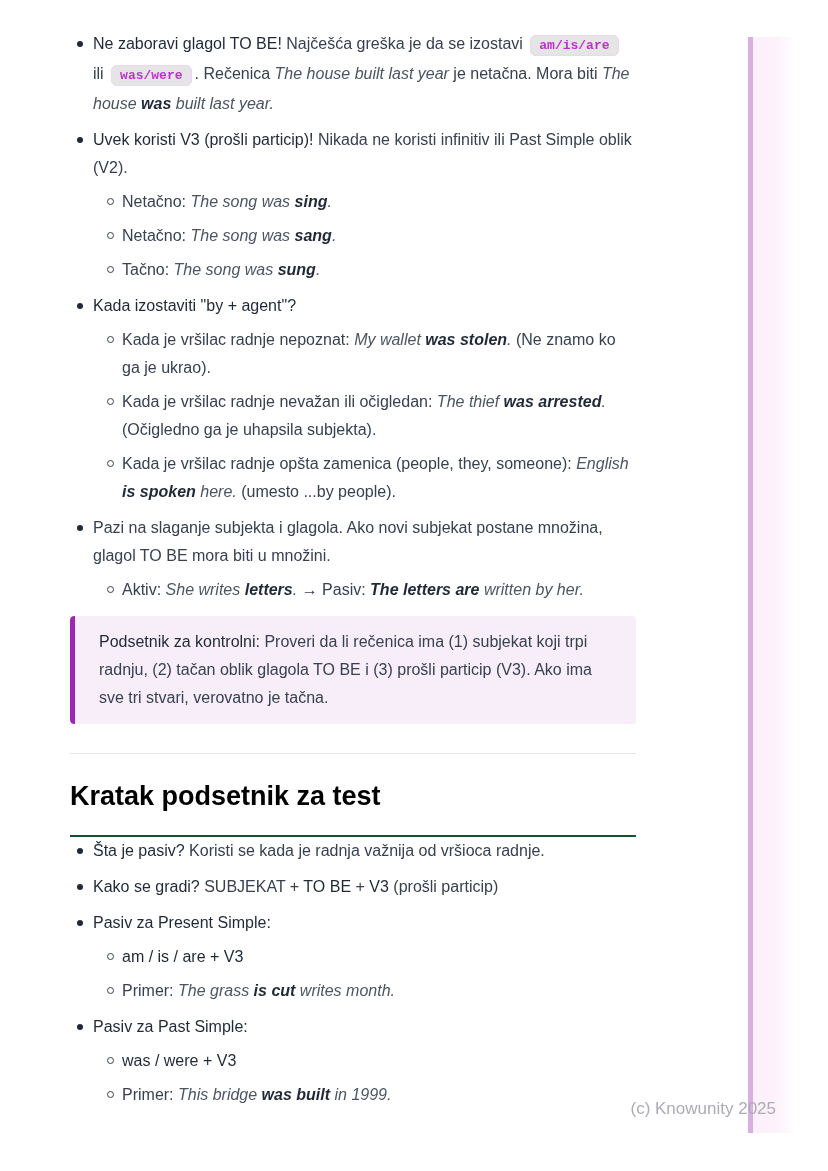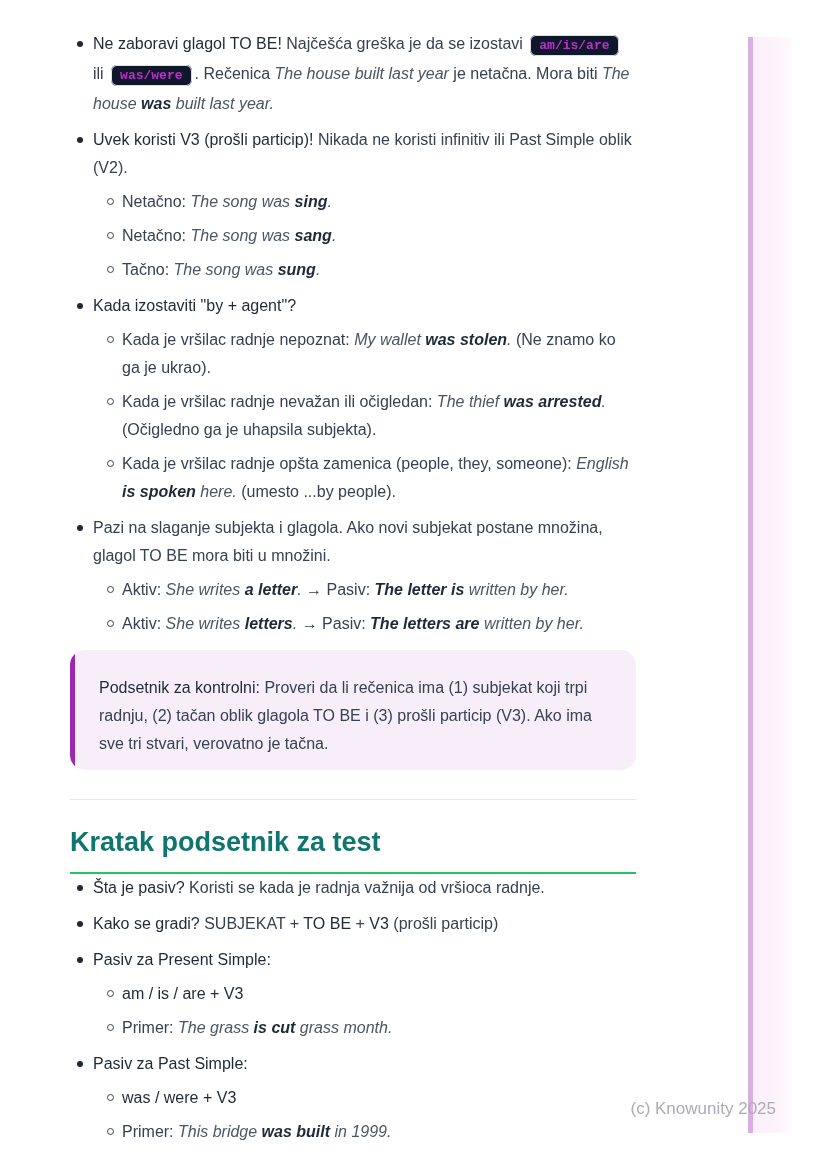--- a/index.html
+++ b/index.html
@@ -13,54 +13,54 @@
   .content { position:absolute; left:70px; top:30px; width:566px; }
   .runs { font-size:16px; line-height:28px; }
 
   
   .r-b  { font-weight:400; color:#1f2937; }
   .r-i  { font-style:italic; color:#4b5563; }
   .r-bi { font-weight:700; font-style:italic; color:#1f2937; }
   .r-code {
     font-family:"Liberation Mono", "DejaVu Sans Mono", monospace;
     font-size:13px; font-weight:700; color:#c02ed2;
-    background:#0f172a; border:1px solid #ead8f2; border-radius:6px;
+    background:#e5e5e5; border:1px solid #ead8f2; border-radius:6px;
     padding:2px 8px; margin:0 3px; white-space:nowrap;
   }
 
   
   ul.l1 { list-style:none; margin:0; padding:0; }
   ul.l1 > li { position:relative; padding-left:23px; margin:0 0 8px 0; }
   ul.l1 > li > .bullet {
     position:absolute; left:7px; top:11px; width:6px; height:6px;
     border-radius:50%; background:#1f2937;
   }
   ul.l2 { list-style:none; margin:6px 0 0 0; padding:0; }
   ul.l2 > li { position:relative; padding-left:29px; margin:0 0 6px 0; }
   ul.l2 > li > .bullet {
     position:absolute; left:14px; top:10px; width:5px; height:5px;
     border:1.6px solid #374151; border-radius:50%; background:transparent;
   }
 
   
   .callout {
     position:relative; margin-top:12px; background:#f8eefa;
-    border-radius:15px; padding:24px 24px 12px 29px; overflow:hidden;
+    border-radius:4px; padding:12px 24px 12px 29px; overflow:hidden;
   }
   .callout .accent {
     position:absolute; left:0; top:0; bottom:0; width:5px;
     background:#9c27b0; border-radius:4px 0 0 4px;
   }
 
   .divider { border:none; border-top:1px solid #e7e7ea; margin:29px 0 0 0; }
 
   h1.section-heading {
-    margin:26px 0 0 0; padding:0 0 13px 0;
-    font-size:27px; line-height:33px; font-weight:700; color:#0f766e;
-    border-bottom:2px solid #22c55e;
+    margin:26px 0 0 0; padding:0 0 22px 0;
+    font-size:27px; line-height:33px; font-weight:700; color:#000000;
+    border-bottom:2px solid #14532d;
   }
   .summary { margin-top:16px; }
 
   
   .side-strip {
     position:absolute; left:748px; top:37px; width:44px; height:1096px;
     background:linear-gradient(90deg,#d9aee3 0,#d9aee3 5px,#fcf0fb 5px,#fdf3fc 70%,#fefcfe 100%);
   }
 
   .watermark {
@@ -113,24 +113,20 @@
             <div class="runs"><span>Kada je vršilac radnje opšta zamenica (people, they, someone): </span><span class="r-i">English </span><span class="r-bi">is spoken</span><span class="r-i"> here. </span><span>(umesto ...by people).</span></div>
           </li>
       </ul>
     </li>
     <li>
       <span class="bullet"></span>
       <div class="runs"><span>Pazi na slaganje subjekta i glagola. Ako novi subjekat postane množina, glagol TO BE mora biti u množini.</span></div>
       <ul class="l2">
         <li>
             <span class="bullet"></span>
-            <div class="runs"><span>Aktiv: </span><span class="r-i">She writes </span><span class="r-bi">a letter</span><span class="r-i">. </span><span>→ Pasiv: </span><span class="r-bi">The letter is</span><span class="r-i"> written by her.</span></div>
-          </li>
-        <li>
-            <span class="bullet"></span>
             <div class="runs"><span>Aktiv: </span><span class="r-i">She writes </span><span class="r-bi">letters</span><span class="r-i">. </span><span>→ Pasiv: </span><span class="r-bi">The letters are</span><span class="r-i"> written by her.</span></div>
           </li>
       </ul>
     </li>
   </ul>
 
   <div class="callout">
     <div class="accent"></div>
     <div class="runs"><span class="r-b">Podsetnik za kontrolni:</span><span> Proveri da li rečenica ima (1) subjekat koji trpi radnju, (2) tačan oblik glagola TO BE i (3) prošli particip (V3). Ako ima sve tri stvari, verovatno je tačna.</span></div>
   </div>
@@ -151,21 +147,21 @@
     <li>
       <span class="bullet"></span>
       <div class="runs"><span class="r-b">Pasiv za Present Simple:</span></div>
       <ul class="l2">
         <li>
             <span class="bullet"></span>
             <div class="runs"><span class="r-b">am / is / are + V3</span></div>
           </li>
         <li>
             <span class="bullet"></span>
-            <div class="runs"><span>Primer: </span><span class="r-i">The grass </span><span class="r-bi">is cut</span><span class="r-i"> grass month.</span></div>
+            <div class="runs"><span>Primer: </span><span class="r-i">The grass </span><span class="r-bi">is cut</span><span class="r-i"> writes month.</span></div>
           </li>
       </ul>
     </li>
     <li>
       <span class="bullet"></span>
       <div class="runs"><span class="r-b">Pasiv za Past Simple:</span></div>
       <ul class="l2">
         <li>
             <span class="bullet"></span>
             <div class="runs"><span class="r-b">was / were + V3</span></div>

